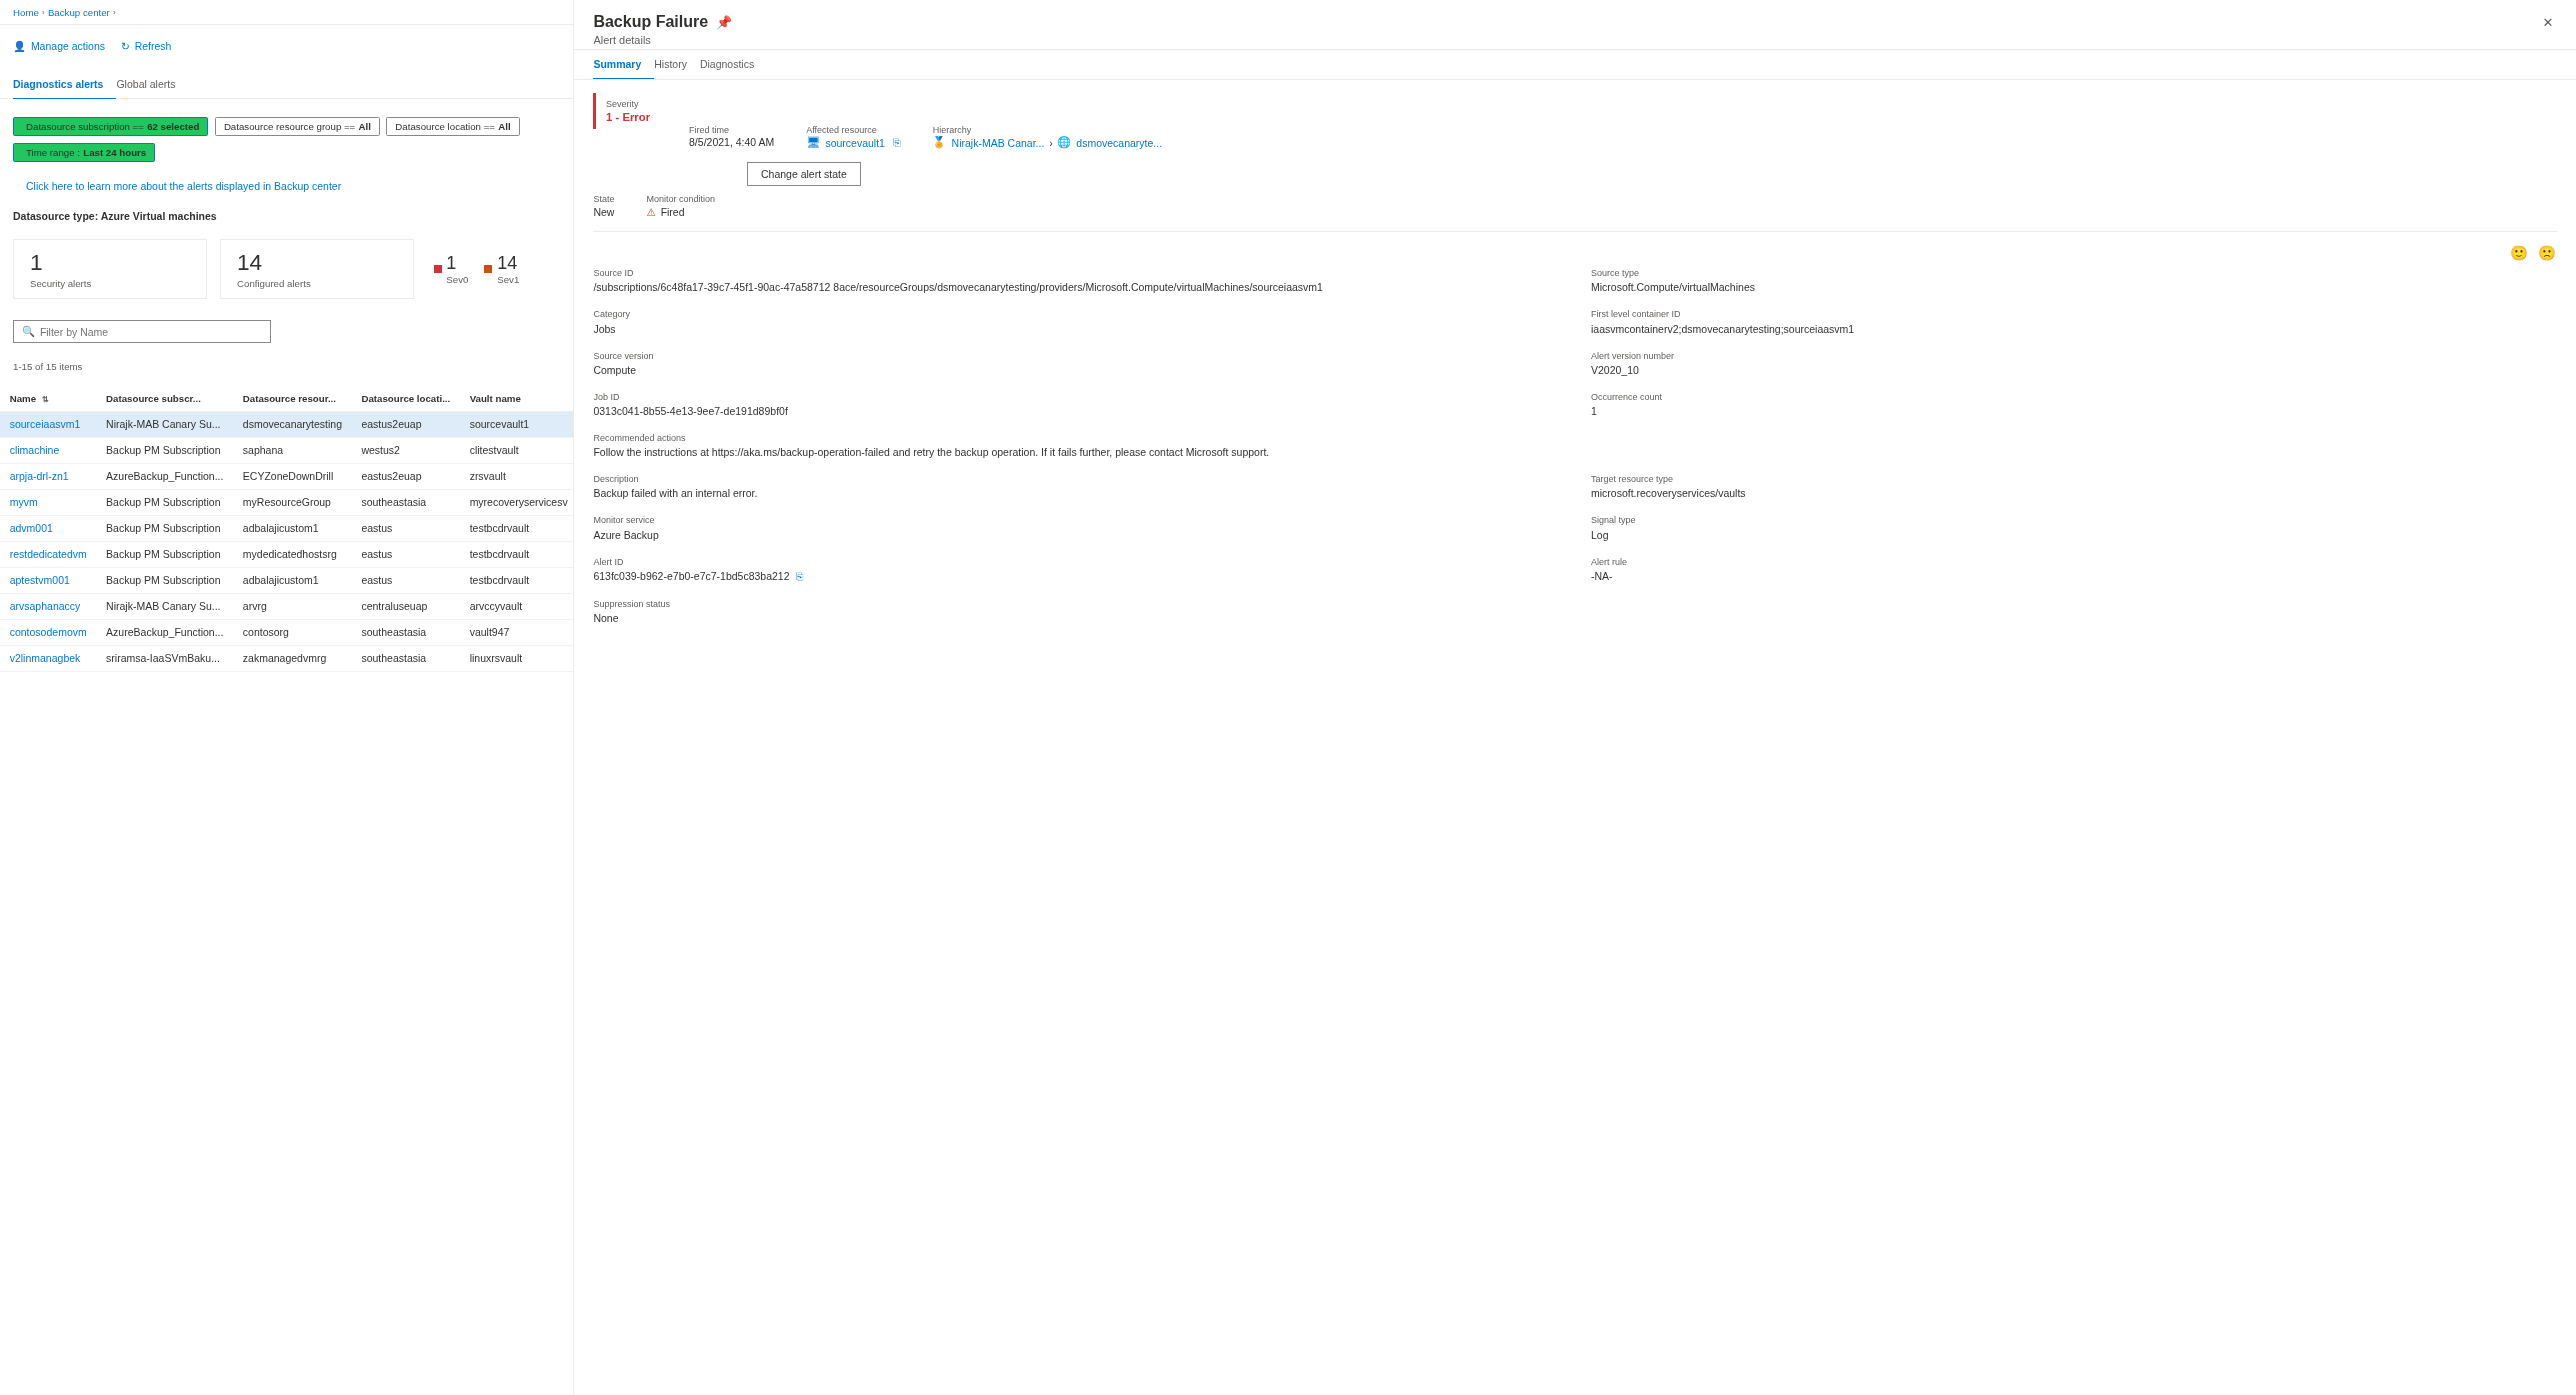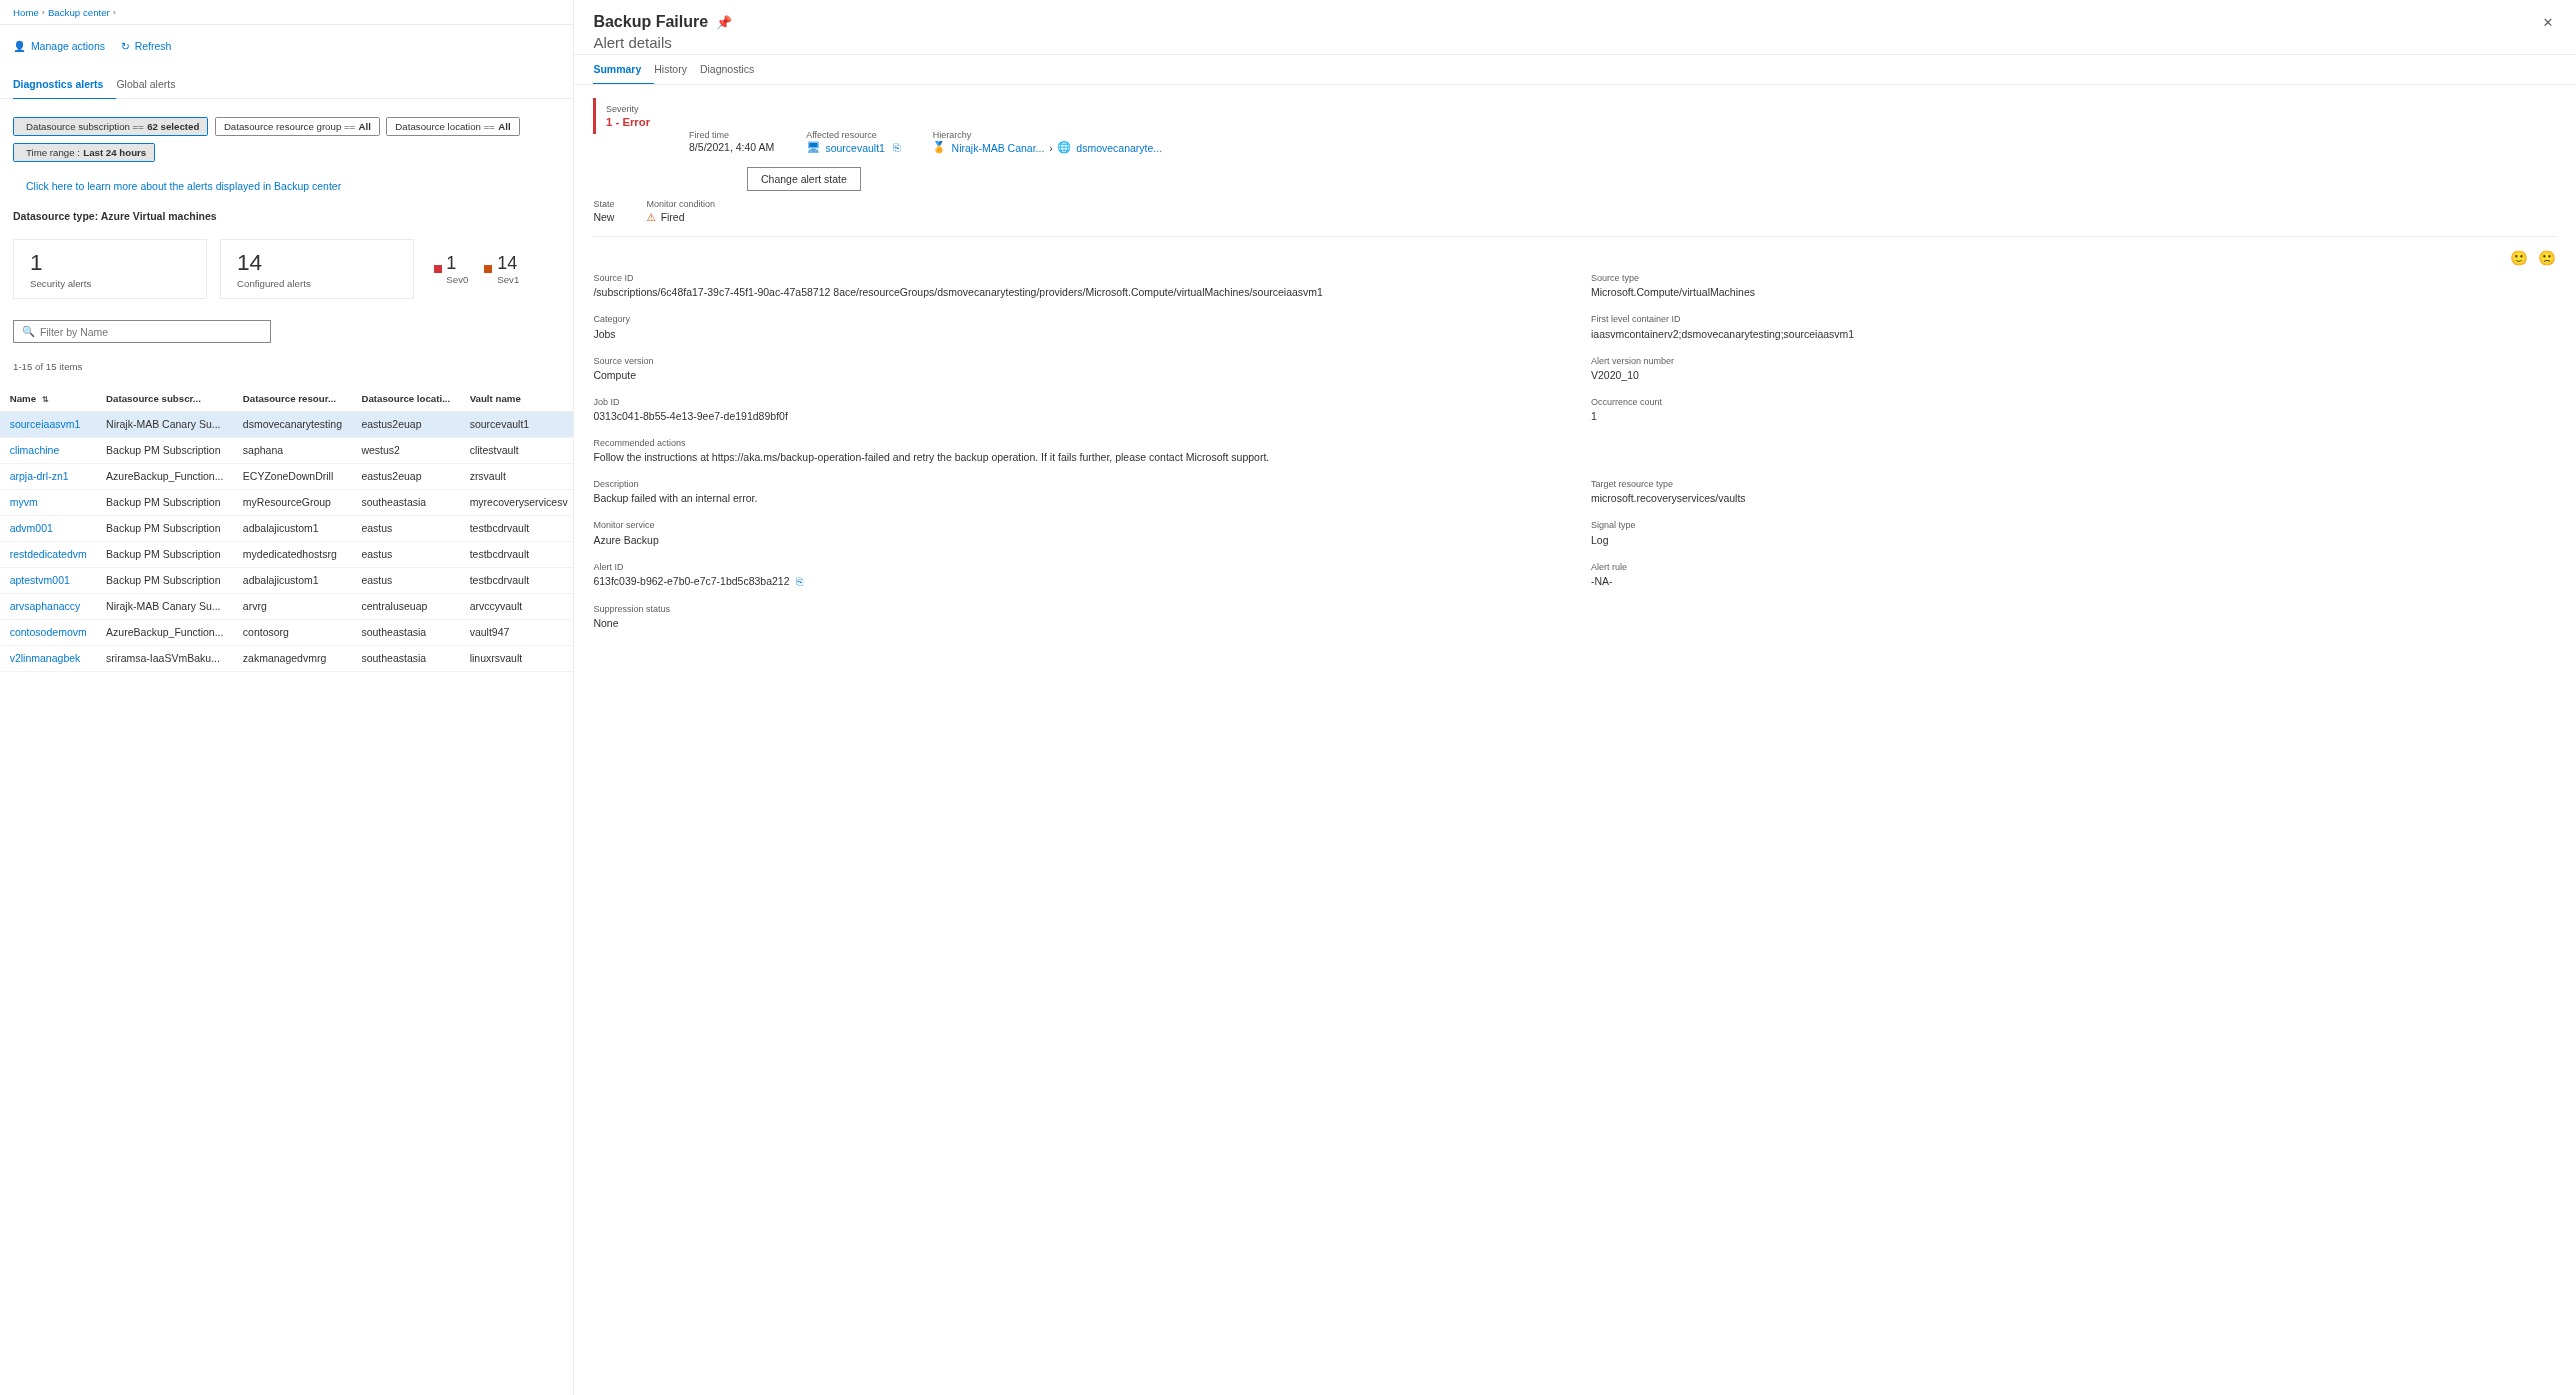--- a/index.html
+++ b/index.html
@@ -19,21 +19,21 @@
 
     .toolbar { display: flex; align-items: center; gap: 16px; padding: 6.5px 13px 9.7px; }
     .toolbar-btn { display: flex; align-items: center; gap: 4.8px; color: #0078d4; cursor: pointer; font-size: 10.5px; background: none; border: none; padding: 0; }
 
     .tabs { display: flex; border-bottom: 0.8px solid #edebe9; padding: 0 13px; gap: 0; }
     .tab { padding: 8px 13px 8px 0; font-size: 10.5px; cursor: pointer; color: #605e5c; border-bottom: 1.6px solid transparent; margin-bottom: -0.8px; }
     .tab.active { color: #0078d4; border-bottom: 1.6px solid #0078d4; font-weight: 600; }
 
     .filters { display: flex; flex-wrap: wrap; gap: 6.5px; padding: 9.7px 13px; }
     .filter-chip { display: flex; align-items: center; gap: 3.2px; padding: 3.2px 8px; border: 0.8px solid #8a8886; border-radius: 1.6px; font-size: 9.7px; cursor: pointer; background: #fff; }
-    .filter-chip.active { background: #e5e5e5; border-color: #0078d4; padding-left: 12px; }
+    .filter-chip.active { background: #22c55e; border-color: #0078d4; padding-left: 12px; }
     .filter-chip .chip-value { font-weight: 600; }
 
     .info-link { padding: 3.2px 13px 9.7px; color: #0078d4; text-decoration: none; font-size: 10.5px; cursor: pointer; }
 
     .datasource-type { padding: 3.2px 13px 9.7px; font-size: 10.5px; font-weight: 600; color: #323130; }
 
     .summary-cards { display: flex; align-items: center; padding: 0 13px 13px; gap: 13px; }
     .summary-card { border: 0.8px solid #edebe9; padding: 9.7px 16px; min-width: 194px; cursor: pointer; }
     .summary-card .card-number { font-size: 22.6px; font-weight: 300; color: #323130; }
     .summary-card .card-label { font-size: 9.7px; color: #605e5c; margin-top: 1.6px; }
@@ -58,21 +58,21 @@
     .table td { padding: 6.5px 9.7px; font-size: 10.5px; border-bottom: 0.8px solid #f3f2f1; white-space: nowrap; overflow: hidden; text-overflow: ellipsis; max-width: 162px; }
     .table tr.selected td { background: #deecf9; }
     .table td.link { color: #0078d4; cursor: pointer; }
 
     
     .right-panel { flex: 1; display: flex; flex-direction: column; overflow-y: auto; }
 
     .panel-header { display: flex; align-items: flex-start; justify-content: space-between; padding: 13px 19.4px 3.2px; border-bottom: 0.8px solid #edebe9; }
     .panel-title-group { }
     .panel-title { font-size: 16px; font-weight: 600; color: #323130; display: flex; align-items: center; gap: 8px; }
-    .panel-subtitle { font-size: 15px; color: #605e5c; margin-top: 3.2px; }
+    .panel-subtitle { font-size: 11px; color: #605e5c; margin-top: 3.2px; }
     .pin-icon { font-size: 13px; color: #605e5c; cursor: pointer; }
     .close-btn { font-size: 13px; color: #605e5c; cursor: pointer; background: none; border: none; padding: 3.2px; line-height: 1; }
 
     .panel-tabs { display: flex; border-bottom: 0.8px solid #edebe9; padding: 0 19.4px; gap: 0; }
     .panel-tab { padding: 8px 13px 8px 0; font-size: 10.5px; cursor: pointer; color: #605e5c; border-bottom: 1.6px solid transparent; margin-bottom: -0.8px; }
     .panel-tab.active { color: #0078d4; border-bottom: 1.6px solid #0078d4; font-weight: 600; }
 
     .panel-content { padding: 13px 19.4px; flex: 1; }
 
     .alert-meta { display: flex; gap: 0; margin-bottom: 13px; align-items: flex-start; }

